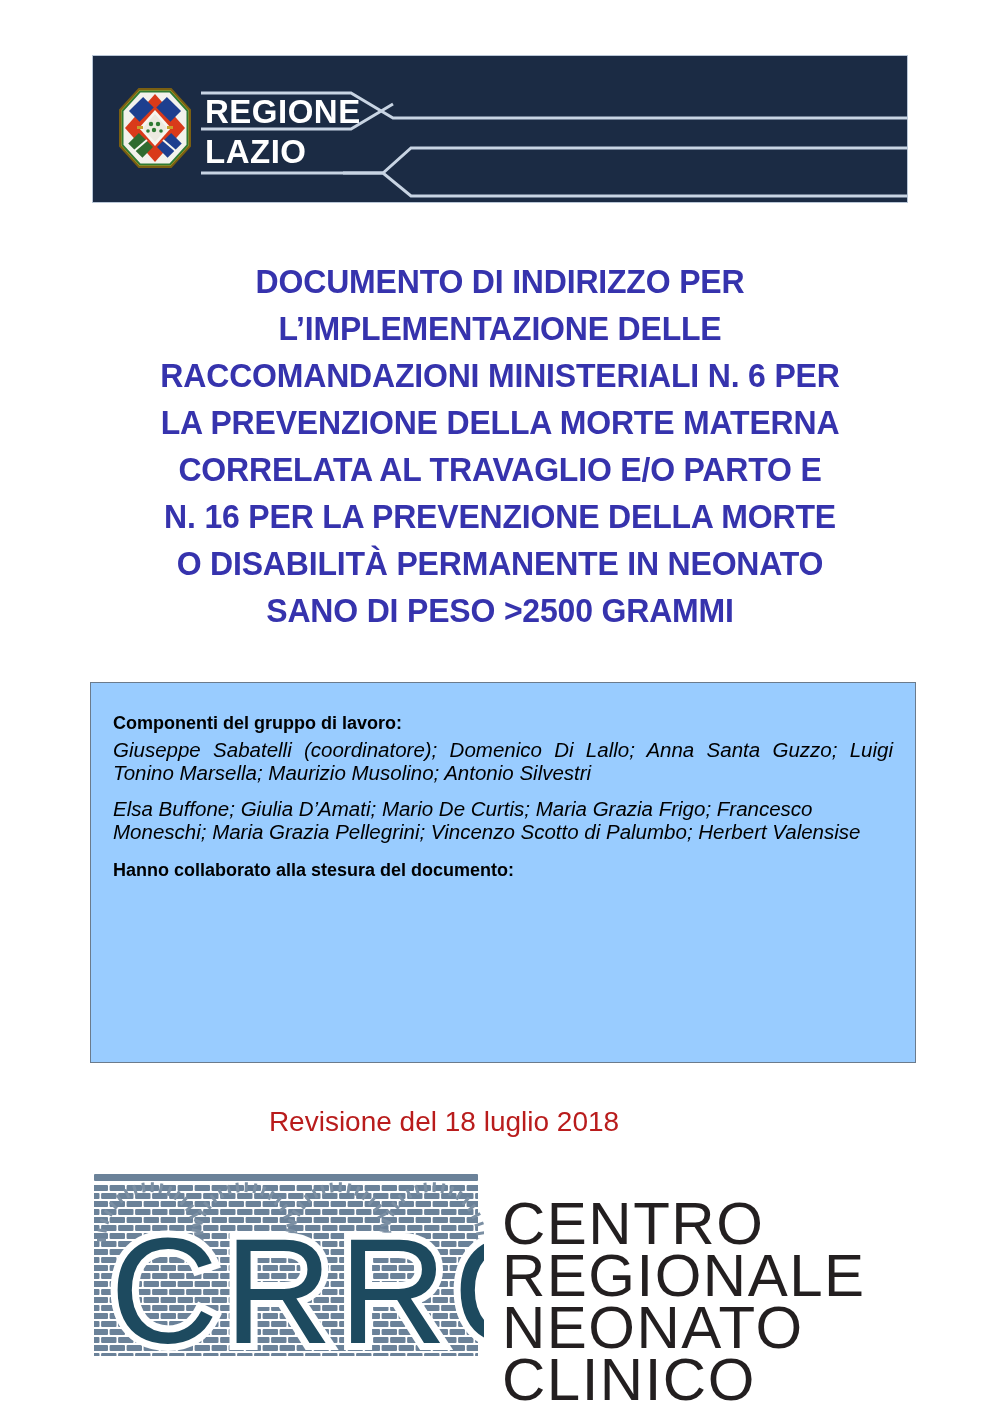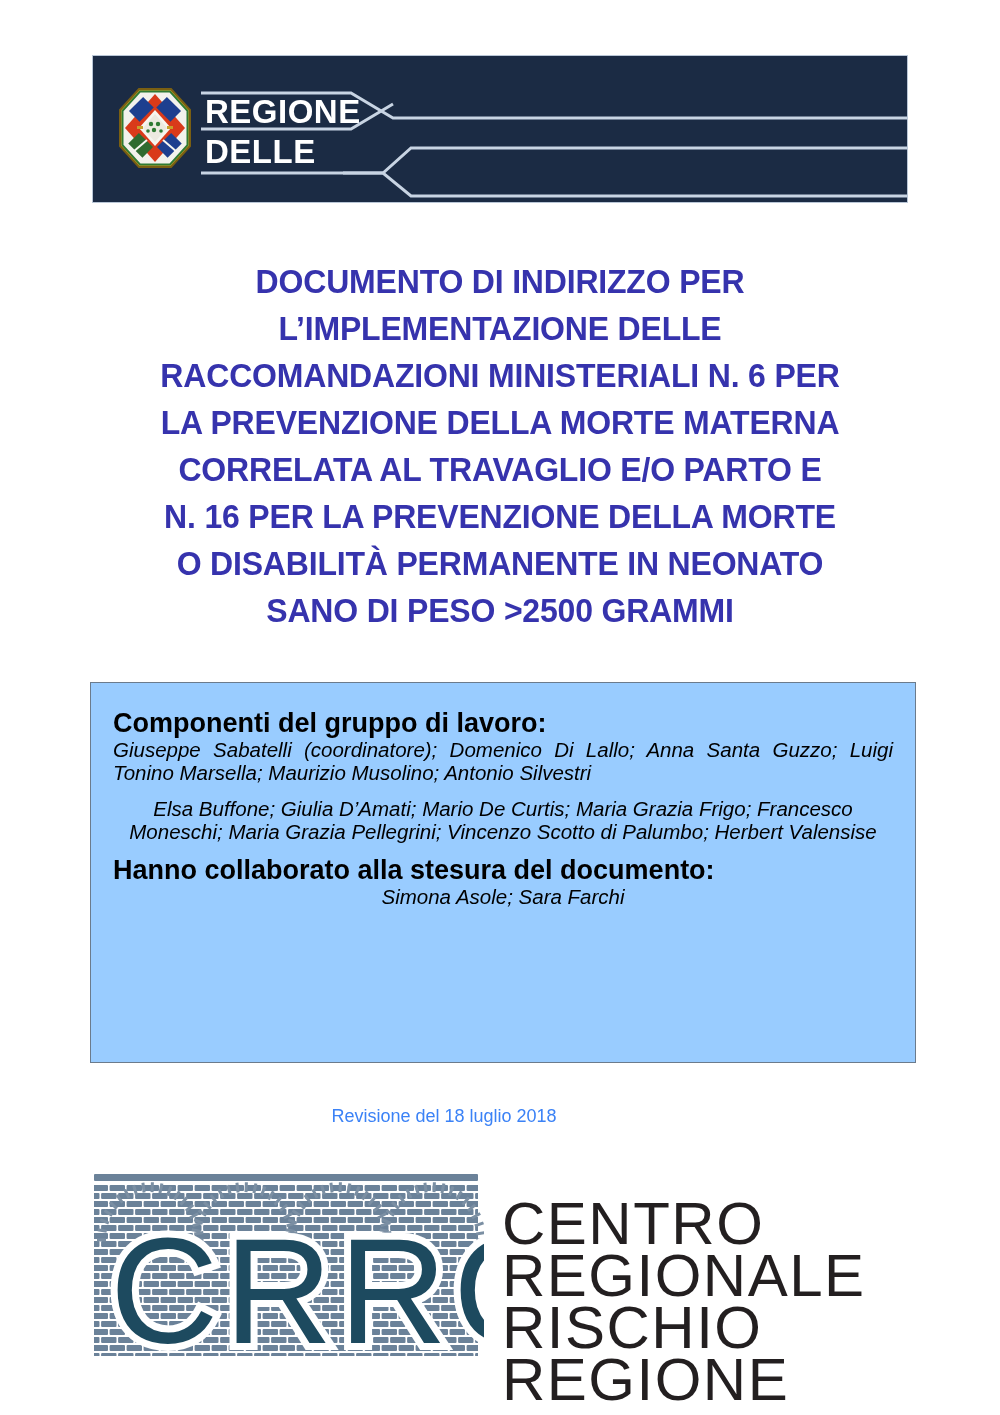--- a/index.html
+++ b/index.html
@@ -81,45 +81,45 @@
     background: #99ccff;
     border: 1px solid #6b7b8c;
     box-sizing: border-box;
     padding: 26px 22px 0 22px;
   }
   .contrib-group { margin-bottom: 13px; }
   .contrib-group:last-child { margin-bottom: 8px; }
   .contrib-heading {
     font-family: "Liberation Sans", sans-serif;
     font-weight: bold;
-    font-size: 27px;
+    font-size: 18px;
     color: #000000;
     line-height: 28px;
     margin-bottom: 1px;
   }
   .contrib-names {
     font-family: "Liberation Sans", sans-serif;
     font-style: italic;
     font-size: 20.5px;
     color: #000000;
     line-height: 23px;
     text-align: justify;
   }
-  .contrib-names.nojustify { text-align: center; }
+  .contrib-names.nojustify { text-align: left; }
 
   
   .revision {
     position: absolute;
     left: 0;
     top: 1106px;
     width: 888px;
     text-align: center;
     font-family: "Liberation Sans", sans-serif;
-    font-size: 18px;
-    color: #3b82f6;
+    font-size: 28px;
+    color: #b91c1c;
   }
 
   
   .crrc {
     position: absolute;
     left: 92px;
     top: 1168px;
     width: 830px;
     height: 190px;
   }
@@ -185,21 +185,21 @@
           <path d="M46,54 L60,66"></path>
           <path d="M30,54 L16,66"></path>
         </g>
       </g>
       <polygon points="22,3 54,3 73,24 73,60 54,81 22,81 3,60 3,24" fill="none" stroke="#7a5f12" stroke-width="2"></polygon>
     </svg>
   </div>
 
   <div class="banner-wordmark">
     <span class="wm-line">REGIONE</span>
-    <span class="wm-line">DELLE</span>
+    <span class="wm-line">LAZIO</span>
   </div>
 
   <div class="banner-lines">
     <svg viewBox="0 0 816 148" width="816" height="148" preserveAspectRatio="none" xmlns="http://www.w3.org/2000/svg">
       <g stroke="#c8d4e3" stroke-width="3" fill="none">
 
         <path d="M108,37 L258,37 L300,62 L814,62"></path>
         <path d="M108,73 L258,73 L300,48"></path>
 
         <path d="M108,117 L290,117 L318,92 L814,92"></path>
@@ -226,21 +226,20 @@
     <div class="contrib-heading">Componenti del gruppo di lavoro:</div>
     <div class="contrib-names">Giuseppe Sabatelli (coordinatore); Domenico Di Lallo; Anna Santa Guzzo; Luigi Tonino Marsella; Maurizio Musolino; Antonio Silvestri</div>
   </div>
 
   <div class="contrib-group">
     <div class="contrib-names nojustify">Elsa Buffone; Giulia D’Amati; Mario De Curtis; Maria Grazia Frigo; Francesco Moneschi; Maria Grazia Pellegrini; Vincenzo Scotto di Palumbo; Herbert Valensise</div>
   </div>
 
   <div class="contrib-group">
     <div class="contrib-heading">Hanno collaborato alla stesura del documento:</div>
-    <div class="contrib-names nojustify">Simona Asole; Sara Farchi</div>
   </div>
 
 </div>
 
 <div class="revision">Revisione del 18 luglio 2018</div>
 
 <div class="crrc">
 
   <div class="crrc-mark">
     <svg viewBox="0 0 392 190" width="392" height="190" xmlns="http://www.w3.org/2000/svg">
@@ -368,15 +367,15 @@
 
       <g font-family="'Liberation Sans', sans-serif" font-size="150" font-weight="400" letter-spacing="6">
         <text x="18" y="175" fill="none" stroke="#ffffff" stroke-width="14">CRRC</text>
         <text x="18" y="175" fill="#1d4a5f">CRRC</text>
       </g>
     </svg>
   </div>
 
   <div class="crrc-text">
     <span class="ct-line">CENTRO REGIONALE</span>
-    <span class="ct-line">RISCHIO REGIONE</span>
+    <span class="ct-line">NEONATO CLINICO</span>
   </div>
 </div>
 
 </body></html>

